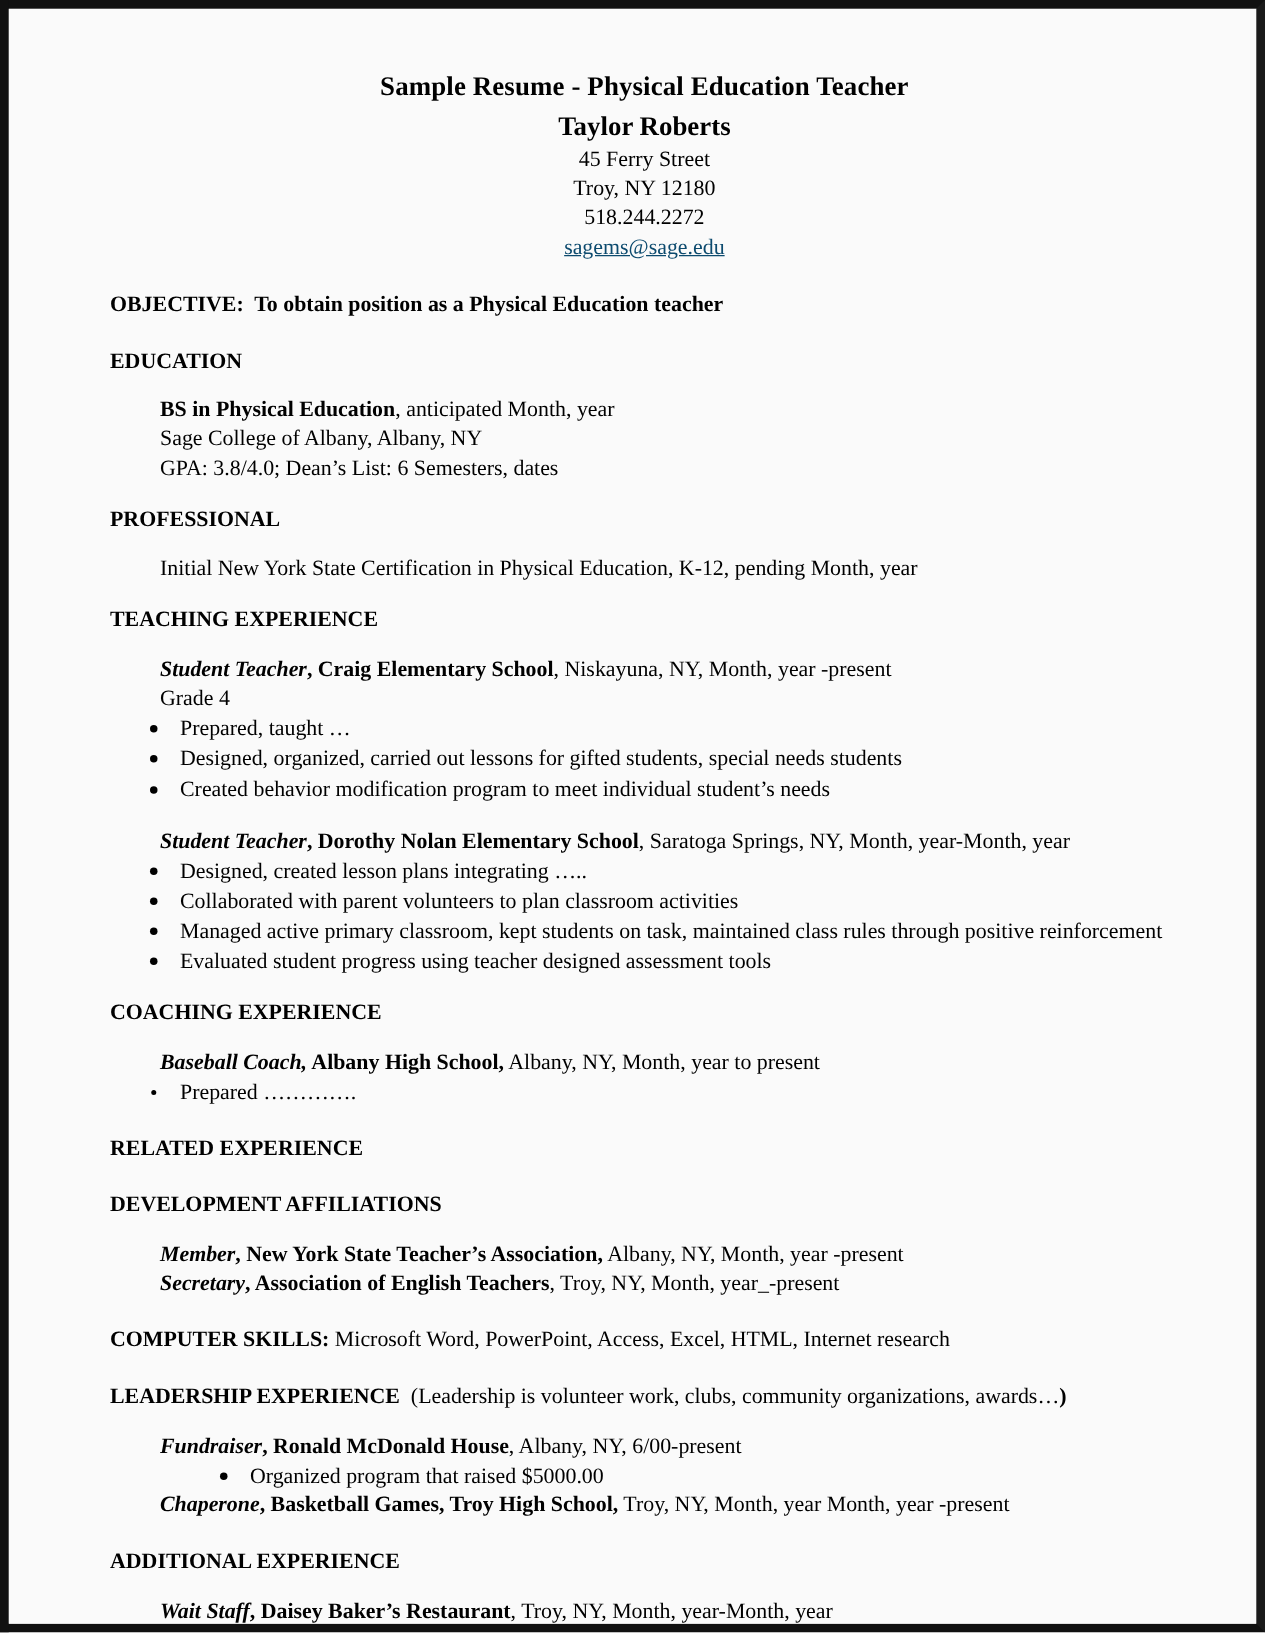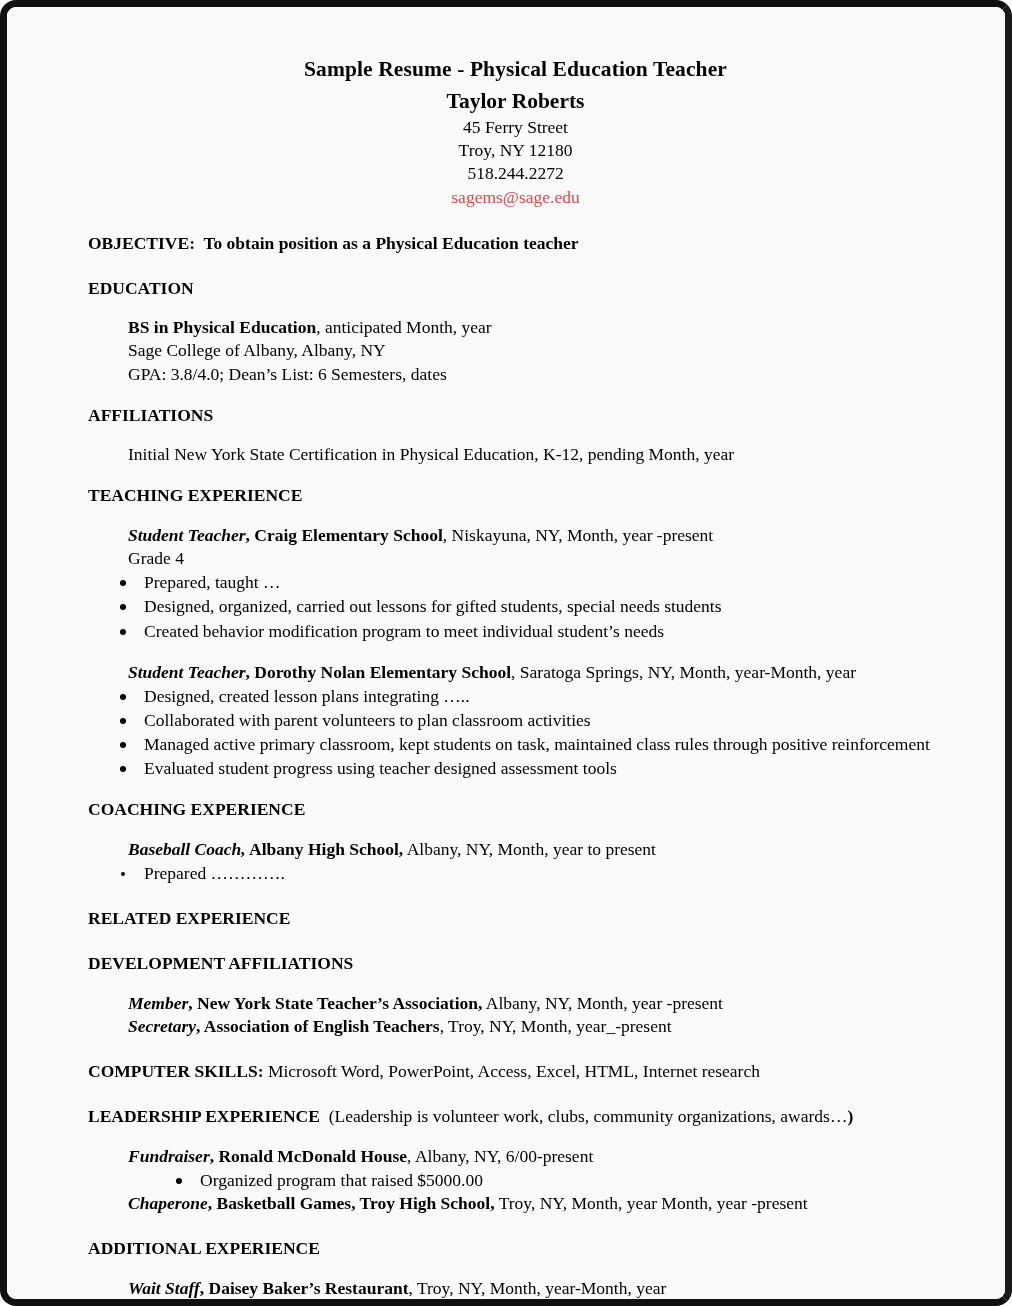--- a/index.html
+++ b/index.html
@@ -14,21 +14,20 @@
     position: relative;
     width: 1012px;
     height: 1306px;
     box-sizing: border-box;
     background: #fafafa;
     border-top: 7px solid #111111;
     border-left: 7px solid #111111;
     border-right: 7px solid #1a1a1a;
     border-bottom: 7px solid #111111;
     overflow: hidden;
-    border-radius: 16px;
   }
   .page-inner {
     position: absolute;
     top: 0; left: 0; right: 0; bottom: 0;
     background: #fafafa;
     padding: 48px 46px 10px 65px;
     box-sizing: border-box;
   }
   .doc {
     color: #000000;
@@ -49,21 +48,22 @@
     font-size: 21.5px;
     margin: 3px 0 1px 0;
   }
   .contact-line {
     font-size: 17.5px;
     margin: 0;
     line-height: 1.32;
   }
   .email-line { margin-top: 1px; }
   .email-link {
-    color: #ef4444;
+    text-decoration: underline;
+    color: #0c4a6e;
   }
 
   
   .section { margin-top: 22px; }
   .section.tight { margin-top: 18px; }
   .heading {
     font-weight: bold;
     font-size: 17.5px;
     margin: 16px;
   }
@@ -133,21 +133,21 @@
       <div class="section">
         <div class="heading">EDUCATION</div>
         <div class="indent">
           <div class="line"><span class="b">BS in Physical Education</span><span>, anticipated Month, year</span></div>
           <div class="line">Sage College of Albany, Albany, NY</div>
           <div class="line">GPA: 3.8/4.0; Dean’s List: 6 Semesters, dates</div>
         </div>
       </div>
 
       <div class="section tight">
-        <div class="heading">AFFILIATIONS</div>
+        <div class="heading">PROFESSIONAL</div>
         <div class="indent">
           <div class="line">Initial New York State Certification in Physical Education, K-12, pending Month, year</div>
         </div>
       </div>
 
       <div class="section tight">
         <div class="heading">TEACHING EXPERIENCE</div>
 
         <div class="indent">
           <div class="line"><span class="bi">Student Teacher</span><span class="b">, Craig Elementary School</span><span>, Niskayuna, NY, Month, year -present</span></div>

